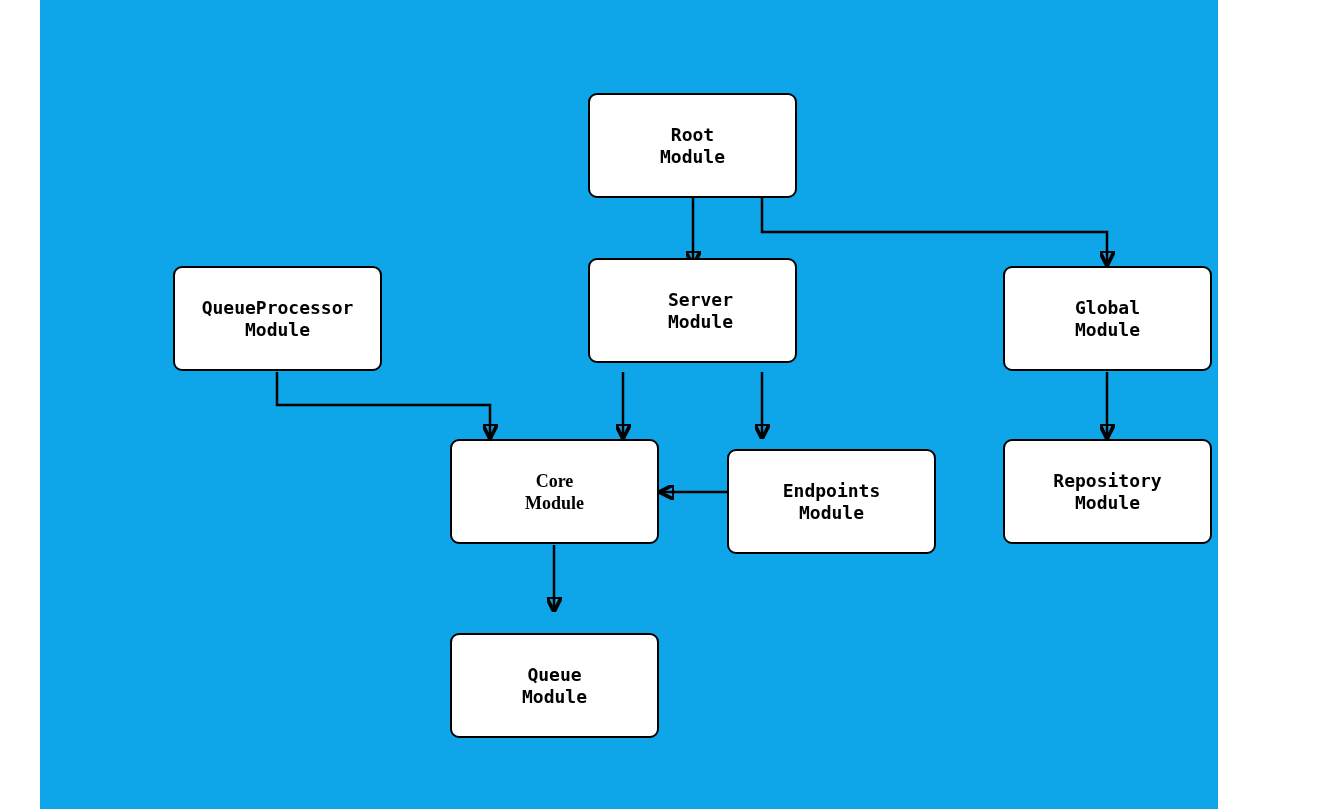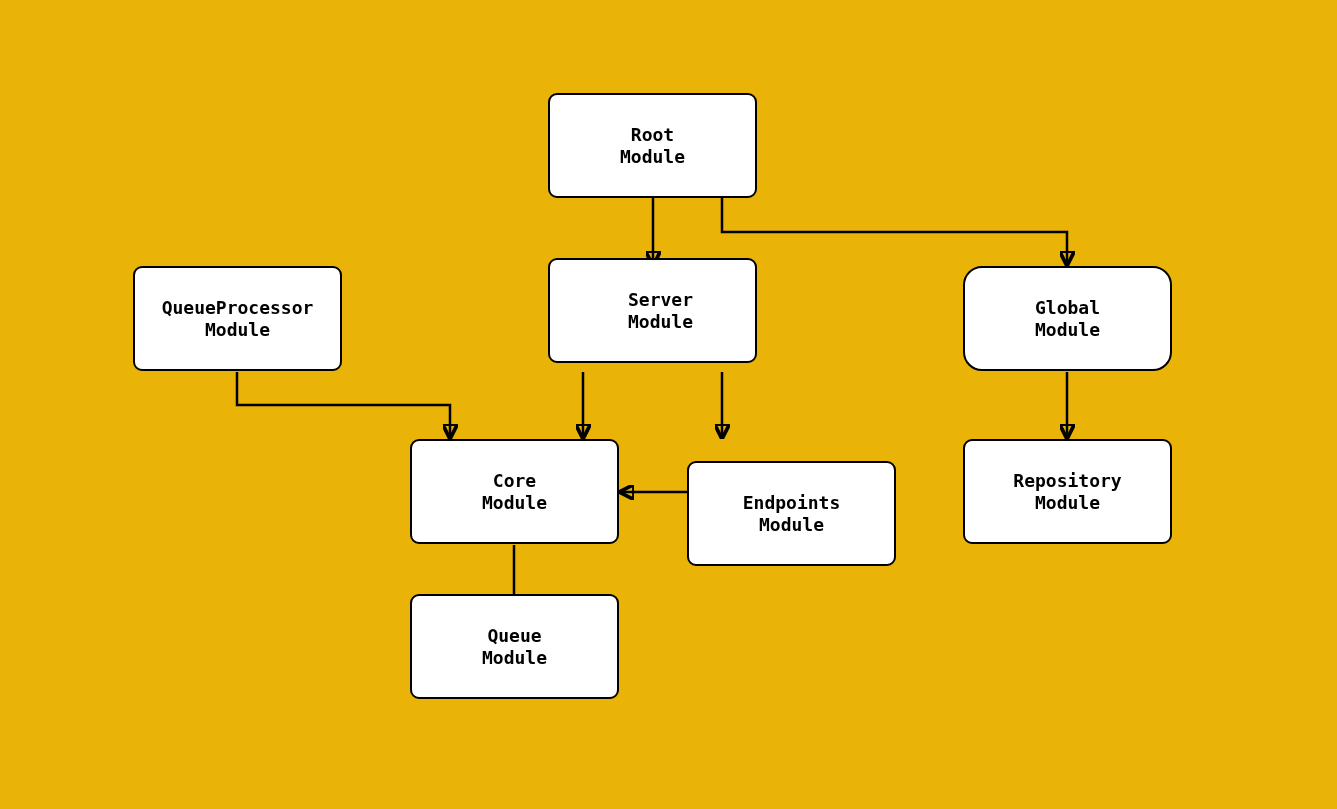--- a/index.html
+++ b/index.html
@@ -3,24 +3,25 @@
 <meta charset="utf-8">
 <style>
   html, body {
     margin: 0;
     padding: 0;
     background: #ffffff;
     font-family: "DejaVu Sans Mono", monospace;
   }
   .canvas {
     position: relative;
-    width: 1337px;
+    width: 1178px;
     height: 809px;
-    background: #eab308;
+    background: #0ea5e9;
     overflow: hidden;
+    margin-left: 40px;
   }
   .edges-layer {
     position: absolute;
     top: 0;
     left: 0;
     width: 1337px;
     height: 809px;
     pointer-events: none;
   }
   .edges-layer path {
@@ -42,25 +43,25 @@
     justify-content: center;
     font-size: 18px;
     font-weight: bold;
     line-height: 22px;
     color: #000000;
     text-align: center;
   }
   .node-root           { left: 548px; top: 93px;  }
   .node-queueprocessor { left: 133px; top: 266px; text-align: center; }
   .node-server         { left: 548px; top: 258px; padding-left: 16px; }
-  .node-global         { left: 963px; top: 266px; border-radius: 19px; }
-  .node-core           { left: 410px; top: 439px; }
-  .node-endpoints      { left: 687px; top: 461px; }
+  .node-global         { left: 963px; top: 266px; }
+  .node-core           { left: 410px; top: 439px; font-family: Liberation Serif, serif; }
+  .node-endpoints      { left: 687px; top: 449px; }
   .node-repository     { left: 963px; top: 439px; text-align: right; }
-  .node-queue          { left: 410px; top: 594px; }
+  .node-queue          { left: 410px; top: 633px; }
 </style>
 </head>
 <body>
 
 <div class="canvas">
 
   <svg class="edges-layer" width="1337" height="809" viewBox="0 0 1337 809" xmlns="http://www.w3.org/2000/svg">
     <defs>
       <marker id="arrowhead" viewBox="0 0 10 10" refX="10" refY="5" markerWidth="6" markerHeight="6" orient="auto">
         <path d="M 0 0 L 10 5 L 0 10 z" fill="#000000" stroke="none"></path>

